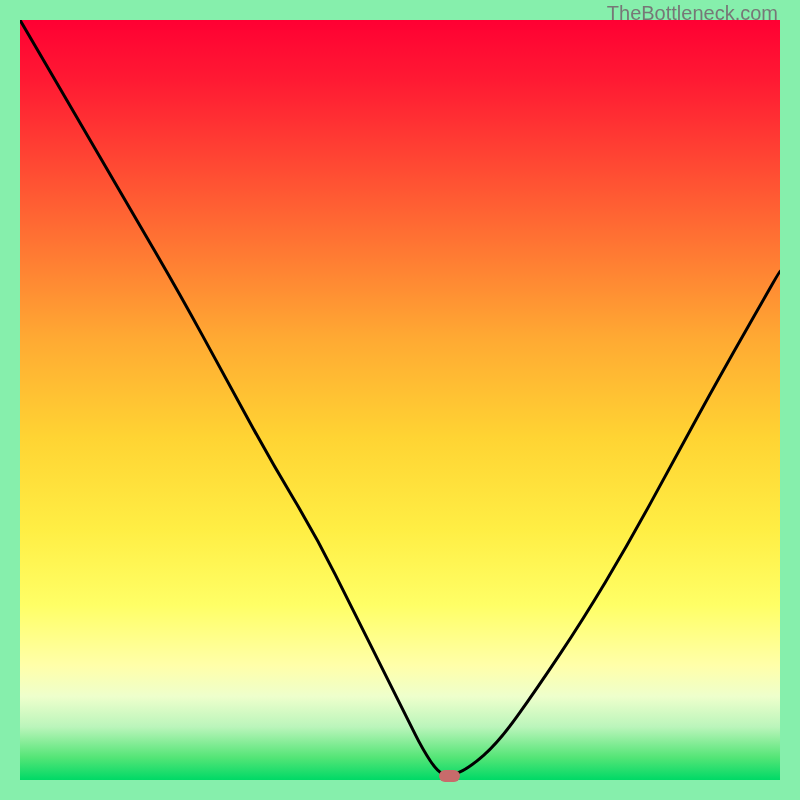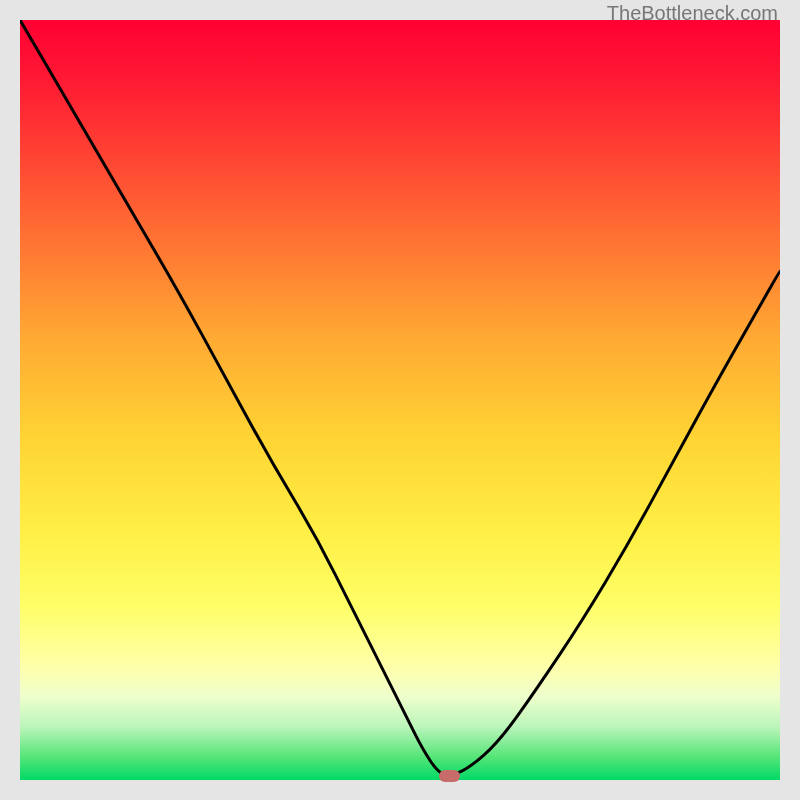--- a/index.html
+++ b/index.html
@@ -1,21 +1,21 @@
 <!DOCTYPE html>
 <html><head>
 <meta charset="utf-8">
 <style>
   * { margin: 0; padding: 0; box-sizing: border-box; }
   html, body { width: 800px; height: 800px; overflow: hidden; background: #000; }
   .frame {
     position: relative;
     width: 800px;
     height: 800px;
-    background: #e5e5e5;
+    background: #86efac;
   }
   .plot-area {
     position: absolute;
     left: 20px;
     top: 20px;
     width: 760px;
     height: 760px;
     background: linear-gradient(to bottom,
       #ff0033 0%,
       #ff1a33 8%,

